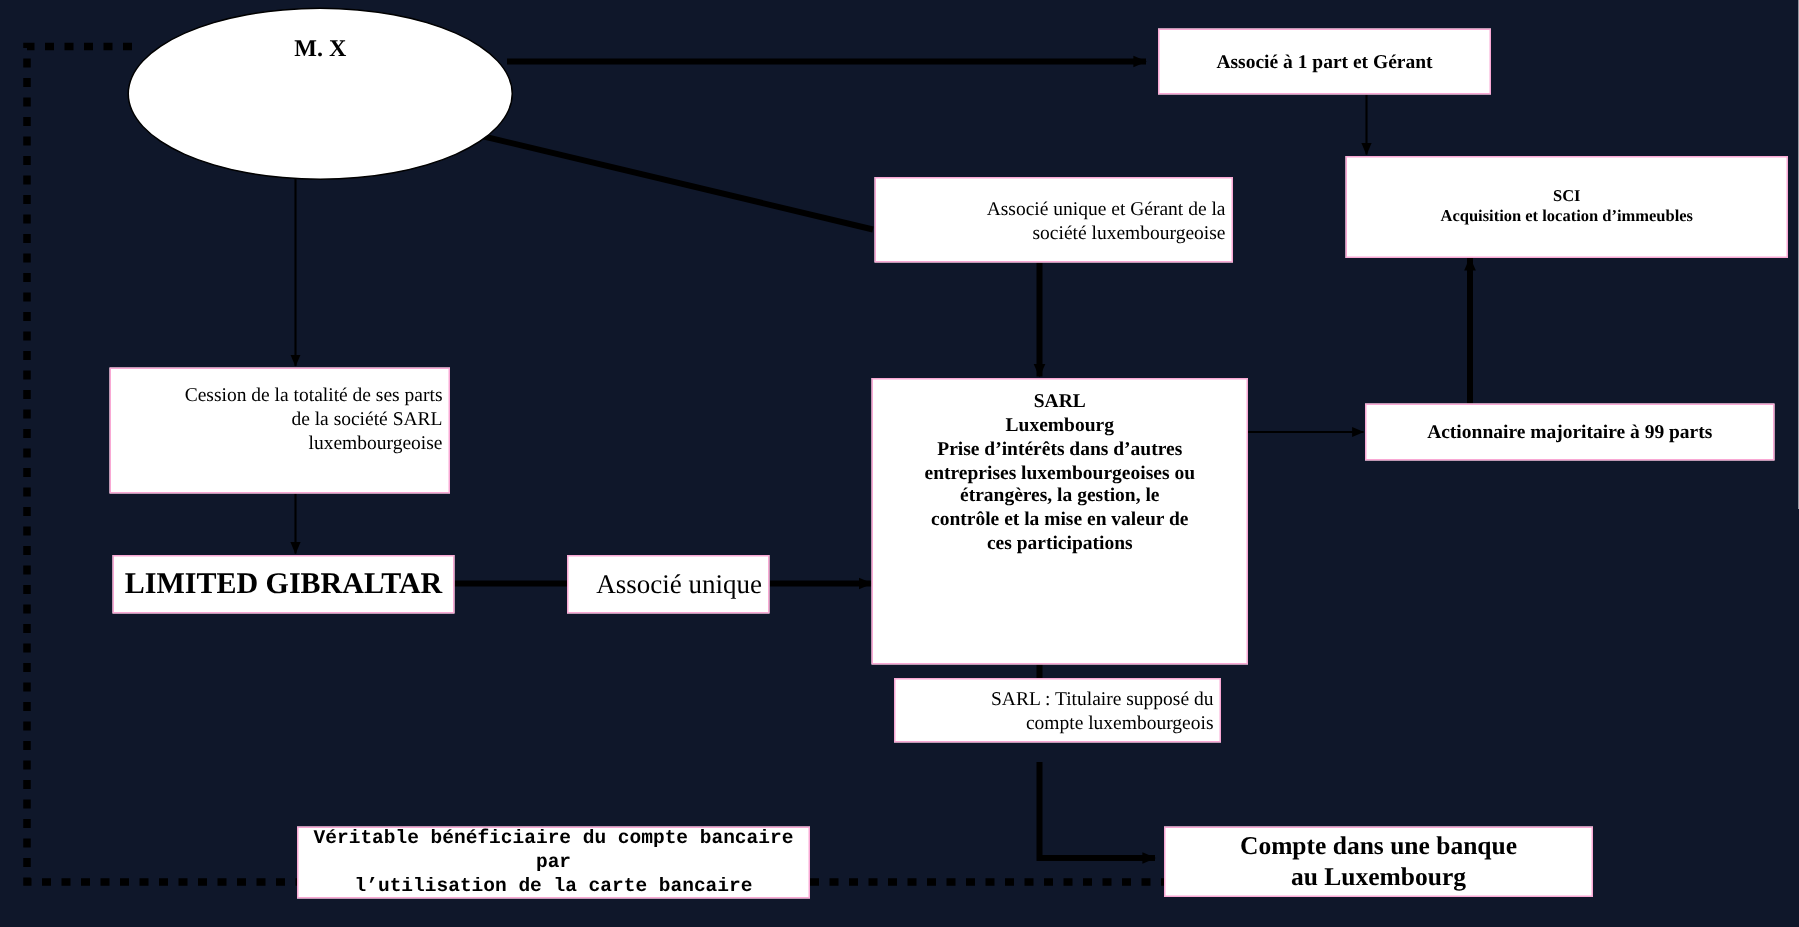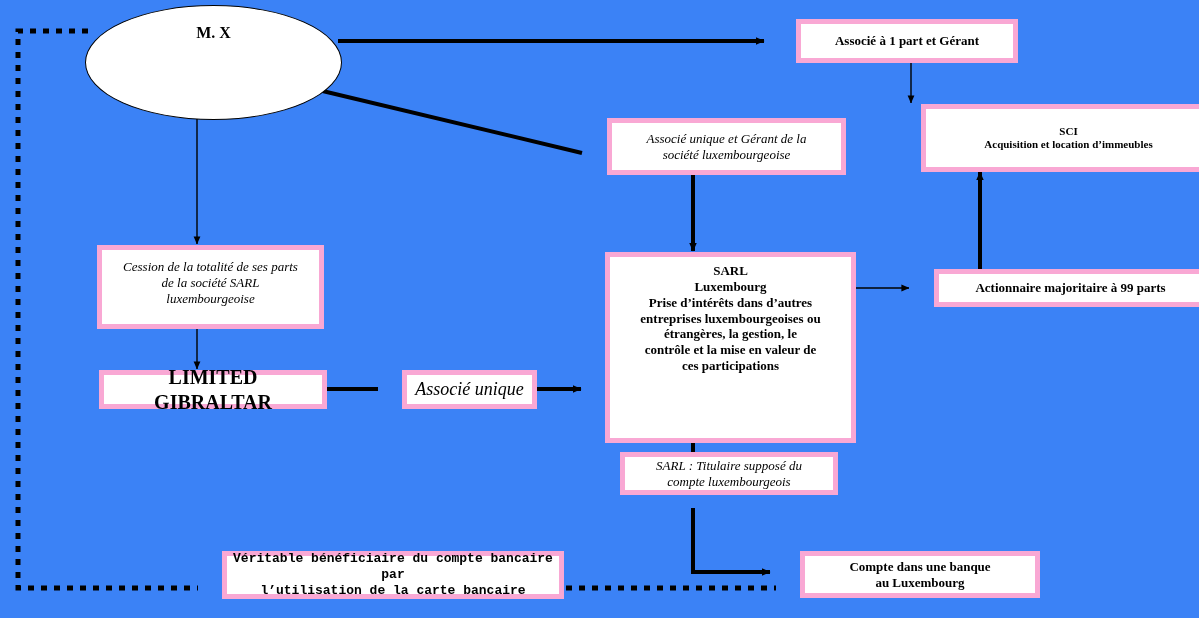--- a/index.html
+++ b/index.html
@@ -4,57 +4,56 @@
 <style>
   html, body {
     margin: 0;
     padding: 0;
     background: #ffffff;
   }
   #canvas {
     position: relative;
     width: 1199px;
     height: 618px;
-    background: #3b82f6;
+    background: #0f172a;
     font-family: "Liberation Serif", "DejaVu Serif", serif;
     overflow: hidden;
   }
   #edges {
     position: absolute;
     left: 0;
     top: 0;
     width: 1199px;
     height: 618px;
     pointer-events: none;
   }
   .node {
     position: absolute;
     box-sizing: border-box;
-    border: 5px solid #f9a8d4;
+    border: 1px solid #f9a8d4;
     background: #ffffff;
     display: flex;
     align-items: center;
     justify-content: center;
     text-align: center;
     color: #000000;
     line-height: 1.22;
     z-index: 2;
-    margin-left: 24px;
   }
   .node .txt {
     display: block;
     width: 100%;
     padding: 0 4px;
     white-space: pre-line;
   }
   .bold {
     font-weight: bold;
   }
   .ital {
-    font-style: italic;
+    text-align: right;
   }
   .ellipse-node {
     position: absolute;
     border: 1px solid #000000;
     border-radius: 50%;
     background: #ffffff;
     display: flex;
     align-items: flex-start;
     justify-content: center;
     font-weight: bold;
@@ -159,18 +158,18 @@
   <div class="node ital" style="left:596px; top:452px; width:218px; height:43px; font-size:13px;">
     <span class="txt">SARL : Titulaire supposé du
 compte luxembourgeois</span>
   </div>
 
   <div class="node bold" style="left:198px; top:551px; width:342px; height:48px; font-size:13px;font-family:Liberation Mono, monospace;">
     <span class="txt">Véritable bénéficiaire du compte bancaire par
 l’utilisation de la carte bancaire</span>
   </div>
 
-  <div class="node bold" style="left:776px; top:551px; width:240px; height:47px; font-size:13px;">
+  <div class="node bold" style="left:776px; top:551px; width:286px; height:47px; font-size:17px;">
     <span class="txt">Compte dans une banque
 au Luxembourg</span>
   </div>
 
 </div>
 
 </body></html>

